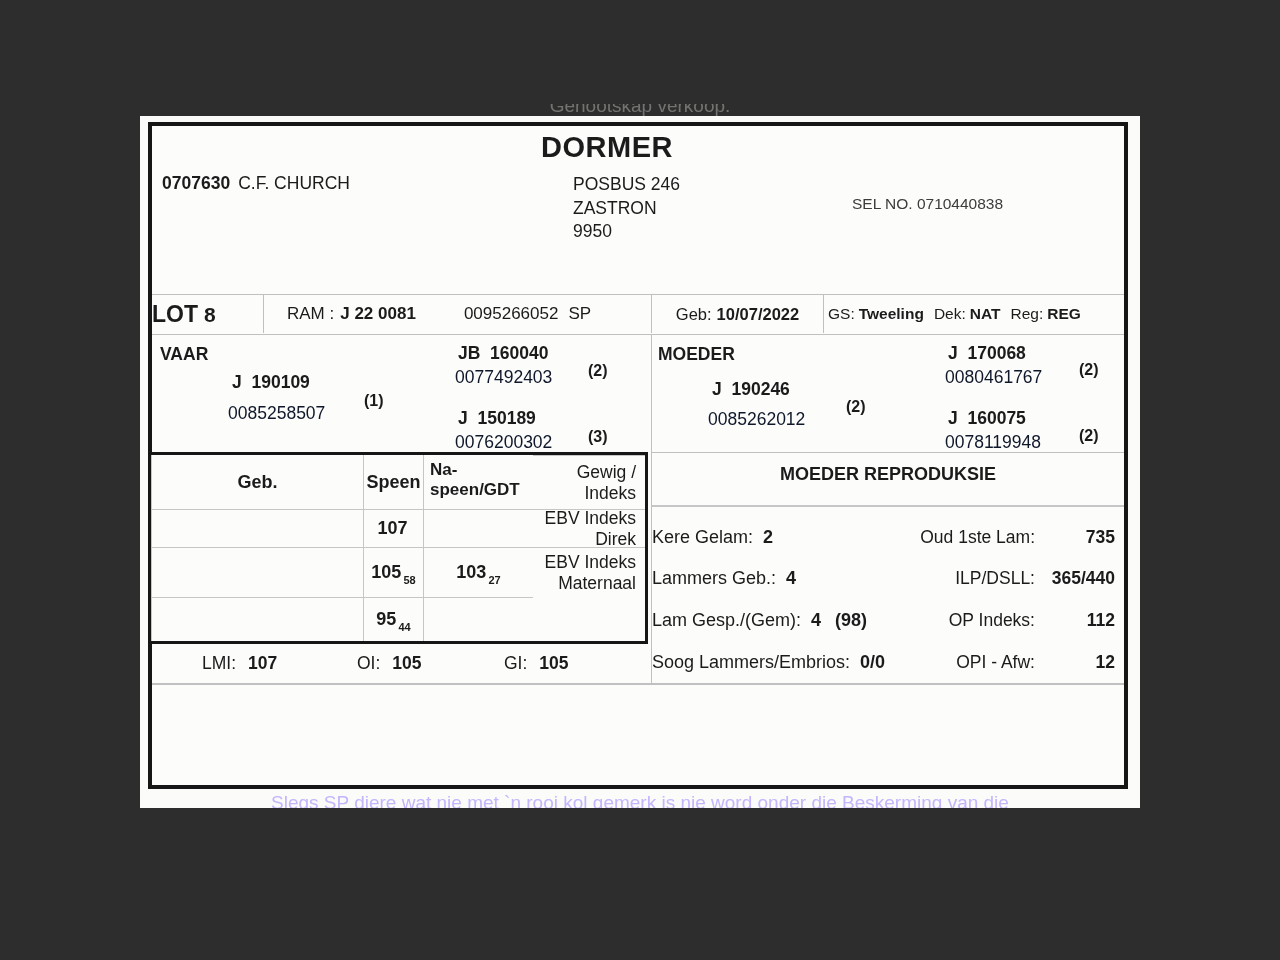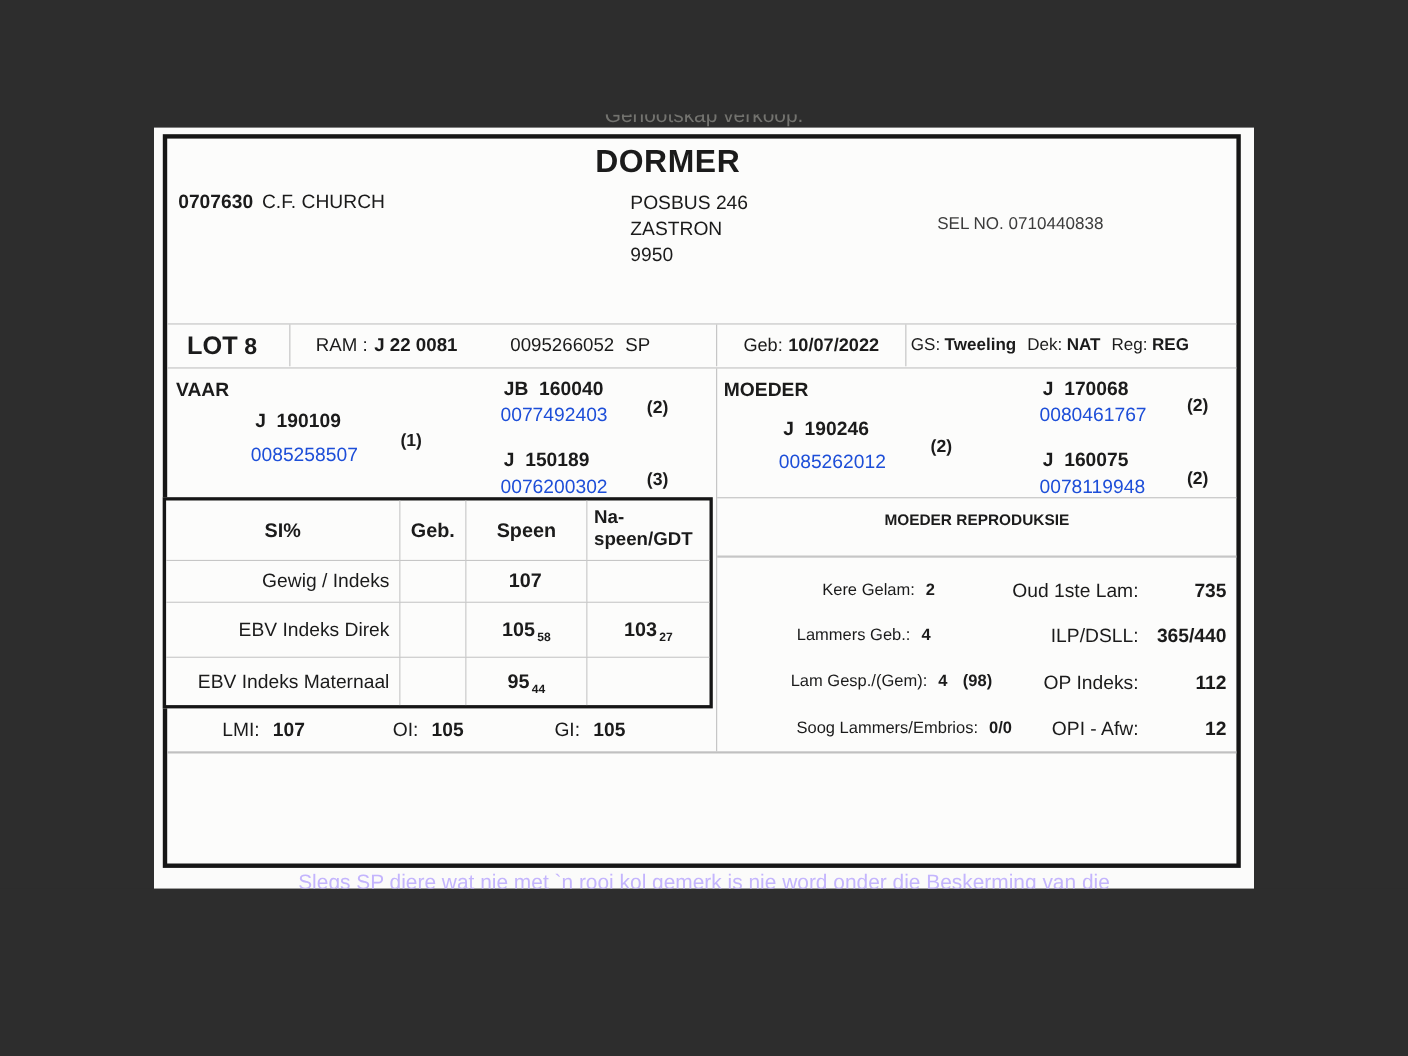--- a/index.html
+++ b/index.html
@@ -24,39 +24,39 @@
   .title{left:330px;top:5px;width:250px;text-align:center;font-size:29px;font-weight:bold;letter-spacing:.5px;}
   .breeder{left:10px;top:47px;font-size:17.5px;}
   .breeder .b{margin-right:8px;}
   .address{left:421px;top:47px;font-size:17.5px;line-height:23.5px;}
   .selno{left:700px;top:69px;font-size:15.5px;color:#3c3c3c;}
 
   
   .lot-row{left:0;top:168px;width:972px;height:41px;
            border-top:1.5px solid #c0c0c0;border-bottom:1.5px solid #c0c0c0;box-sizing:border-box;}
   .lot-cell{left:0;top:0;width:112px;height:38px;border-right:1.5px solid #c0c0c0;
-            line-height:38px;padding-left:18px;font-size:23px;font-weight:bold;box-sizing:border-box;}
+            line-height:38px;padding-left:0;font-size:23px;font-weight:bold;box-sizing:border-box;}
   .lot-cell .num{margin-left:6px;font-size:21px;}
   .ram-cell{left:112px;top:0;width:388px;height:38px;border-right:1.5px solid #c0c0c0;
             line-height:38px;font-size:17px;box-sizing:border-box;}
   .ram-cell .lbl{margin-left:23px;}
   .ram-cell .id{margin-left:6px;font-weight:bold;}
   .ram-cell .reg{margin-left:48px;}
   .ram-cell .sp{margin-left:10px;}
   .geb-cell{left:500px;top:0;width:172px;height:38px;border-right:1.5px solid #c0c0c0;
             line-height:38px;font-size:16.5px;text-align:center;box-sizing:border-box;}
   .geb-cell .b{margin-left:5px;}
   .gs-cell{left:676px;top:0;width:296px;height:38px;line-height:38px;font-size:15.5px;}
   .gs-cell span{margin-right:4px;}
   .gs-cell .gap{margin-right:10px;}
 
   
   .ped-label{font-size:17.5px;font-weight:bold;}
   .ped-id{font-size:17.5px;font-weight:bold;}
-  .ped-reg{font-size:17.5px;color:#1d4ed8;}
+  .ped-reg{font-size:17.5px;color:#0f172a;}
   .ped-idx{font-size:16px;font-weight:bold;}
   .vline{left:498.5px;top:209px;width:1.5px;height:348px;background:#c0c0c0;}
 
   
   .si-table{left:-4px;top:326px;width:500px;height:192px;border:3.5px solid #161616;
             box-sizing:border-box;background:#fcfcfb;display:grid;
             grid-template-columns:212px 60px 110px 1fr;grid-template-rows:54px 38px 50px 1fr;z-index:2;}
   .si-table .cell{border-left:1.5px solid #c6c6c6;border-top:1.5px solid #c6c6c6;
                   box-sizing:border-box;display:flex;align-items:center;justify-content:center;
                   font-size:17.5px;}
@@ -69,23 +69,23 @@
   .si-sub{font-weight:bold;font-size:11px;position:relative;top:7px;margin-left:2px;}
 
   
   .lmi-row{left:0;top:518px;width:500px;height:39px;line-height:39px;font-size:17.5px;}
   .lmi-row .pair{position:absolute;top:0;}
   .lmi-row .v{margin-left:12px;font-weight:bold;}
   .hline-full{left:0;top:557px;width:972px;height:1.5px;background:#c0c0c0;}
 
   
   .repro{left:500px;top:326px;width:472px;height:231px;border-top:1.5px solid #c0c0c0;box-sizing:border-box;}
-  .repro-title{left:0;top:11px;width:472px;text-align:center;font-weight:bold;font-size:14px;}
+  .repro-title{left:0;top:11px;width:472px;text-align:center;font-weight:bold;font-size:18px;}
   .repro-underline{left:0;top:52px;width:472px;height:1.5px;background:#c6c6c6;}
-  .repro-row-l{position:absolute;text-align:right;font-size:15px;height:26px;line-height:26px;}
+  .repro-row-l{position:absolute;text-align:left;font-size:18px;height:26px;line-height:26px;}
   .repro-row-l .v{margin-left:10px;font-weight:bold;}
   .repro-row-l .v2{margin-left:14px;font-weight:bold;}
   .repro-row-r{position:absolute;right:9px;width:250px;text-align:right;font-size:17.5px;height:26px;line-height:26px;}
   .repro-row-r .v{display:inline-block;min-width:80px;text-align:right;font-weight:bold;}
 
   
   .remark{left:4px;top:566px;width:960px;font-size:17.5px;}
 </style>
 </head>
 <body>
@@ -148,21 +148,20 @@
     <div class="abs ped-reg" style="left:556px;top:283px;">0085262012</div>
     <div class="abs ped-idx" style="left:694px;top:272px;">(2)</div>
     <div class="abs ped-id pre" style="left:796px;top:217px;">J  170068</div>
     <div class="abs ped-reg" style="left:793px;top:241px;">0080461767</div>
     <div class="abs ped-idx" style="left:927px;top:235px;">(2)</div>
     <div class="abs ped-id pre" style="left:796px;top:282px;">J  160075</div>
     <div class="abs ped-reg" style="left:793px;top:306px;">0078119948</div>
     <div class="abs ped-idx" style="left:927px;top:301px;">(2)</div>
 
     <div class="abs si-table">
-      <div class="cell c0 r0 hdr" style="justify-content:center;padding-right:0;">SI%</div>
       <div class="cell r0 hdr">Geb.</div>
       <div class="cell r0 hdr">Speen</div>
       <div class="cell r0 hdr hdr-last">Na-speen/GDT</div>
 
       <div class="cell c0">Gewig / Indeks</div>
       <div class="cell"></div>
       <div class="cell">
         <span class="si-val">107</span>
           <span class="si-sub"></span>
       </div>

